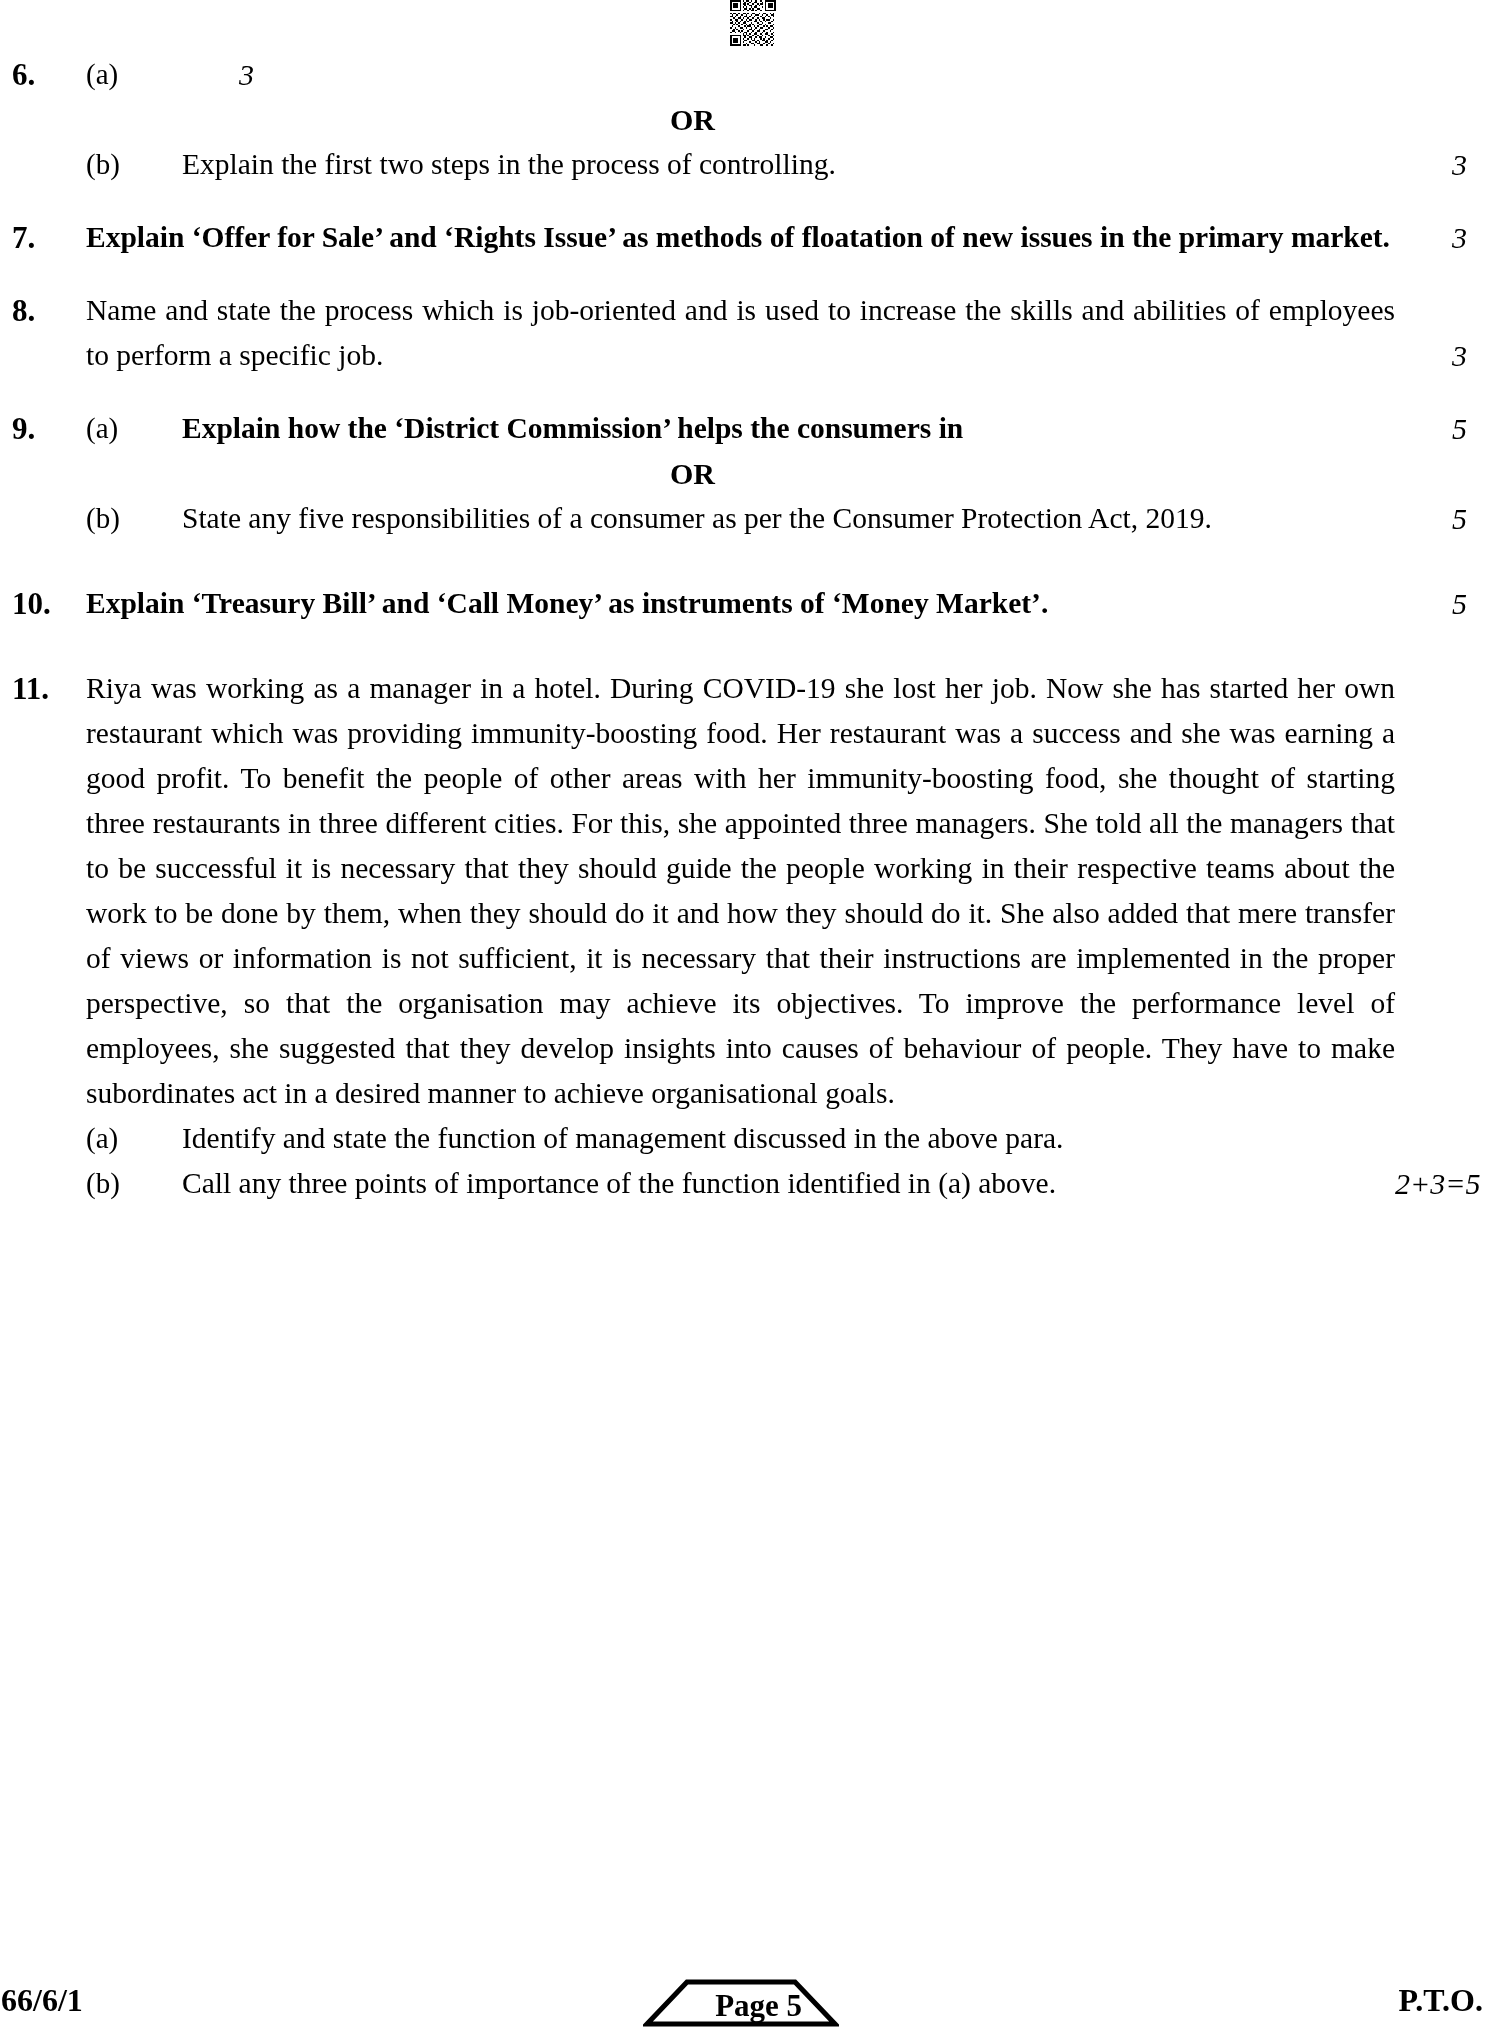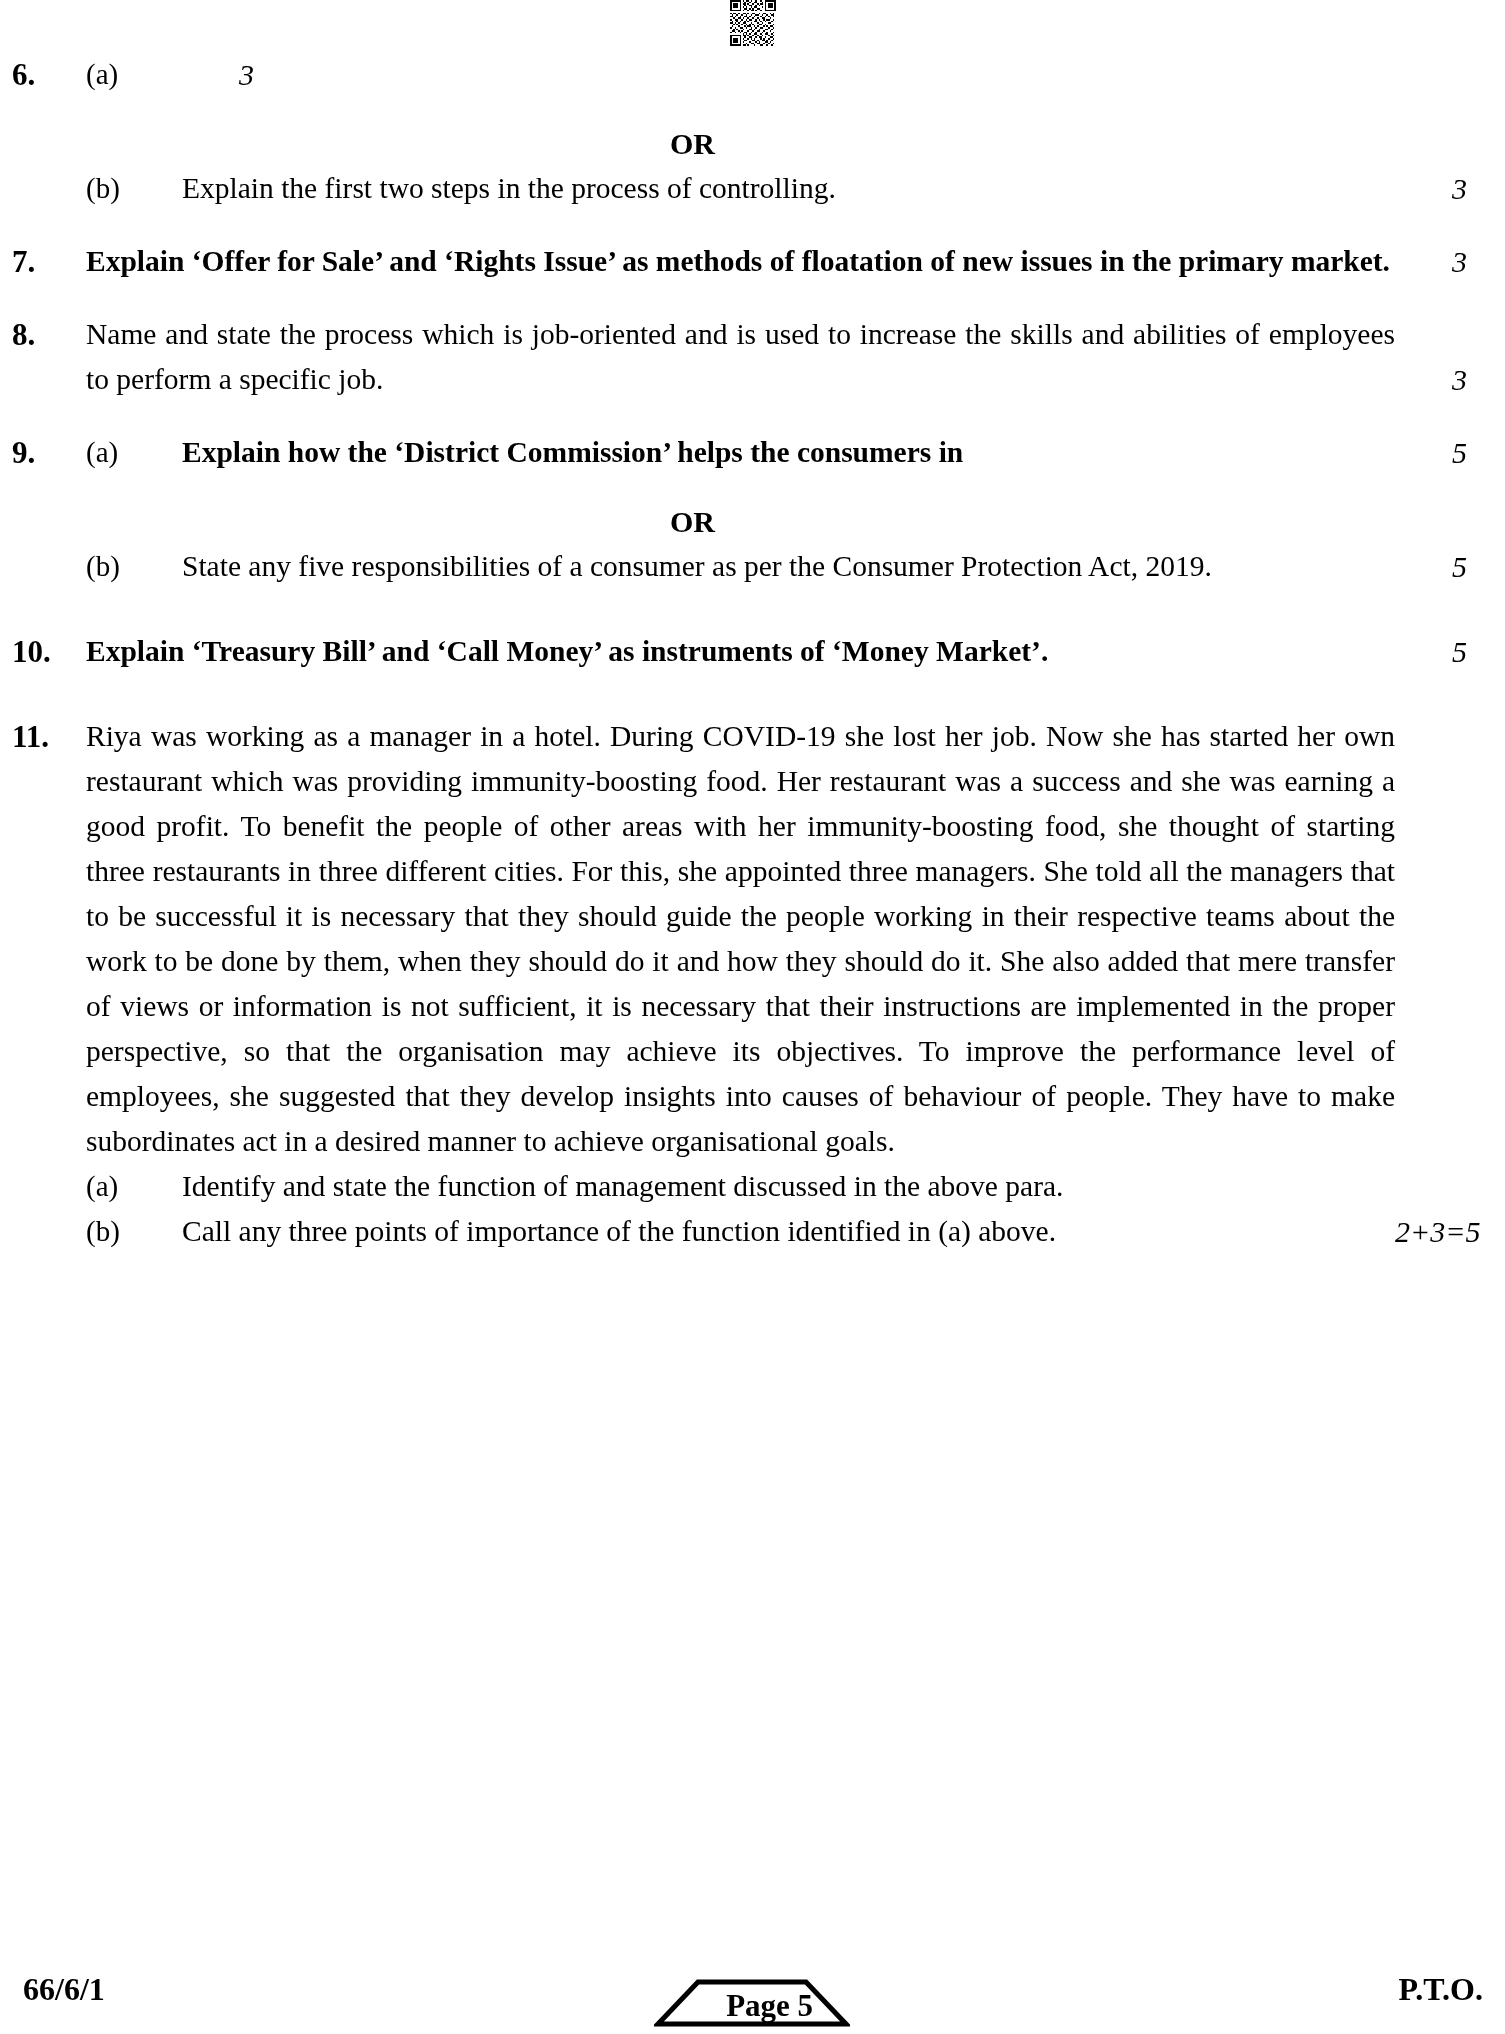--- a/index.html
+++ b/index.html
@@ -92,21 +92,20 @@
     margin: 0;
     hyphens: none;
   }
   .ptext.b { font-weight: bold; }
 
   
   .or-row {
     display: flex;
     padding: 0 18px 0 8px;
     box-sizing: border-box;
-    margin-top: 24px;
   }
   .or-spacer-l { width: 78px; flex: 0 0 78px; }
   .or-spacer-r { width: 92px; flex: 0 0 92px; }
   .or {
     flex: 1 1 auto;
     text-align: center;
     font-weight: bold;
     font-size: 30px;
     line-height: 45px;
     padding-right: 96px;
@@ -125,23 +124,23 @@
   .sub .qnum { visibility: hidden; }
 
   
   .footer {
     position: absolute;
     left: 0;
     bottom: 2px;
     width: 1505px;
     height: 60px;
     display: flex;
-    align-items: flex-start;
+    align-items: center;
     justify-content: space-between;
-    padding: 0 22px 4px 23px;
+    padding: 0 22px 4px 1px;
     box-sizing: border-box;
   }
   .footer-code {
     font-weight: bold;
     font-size: 32px;
     line-height: 34px;
   }
   .footer-pto {
     font-weight: bold;
     font-size: 32px;

